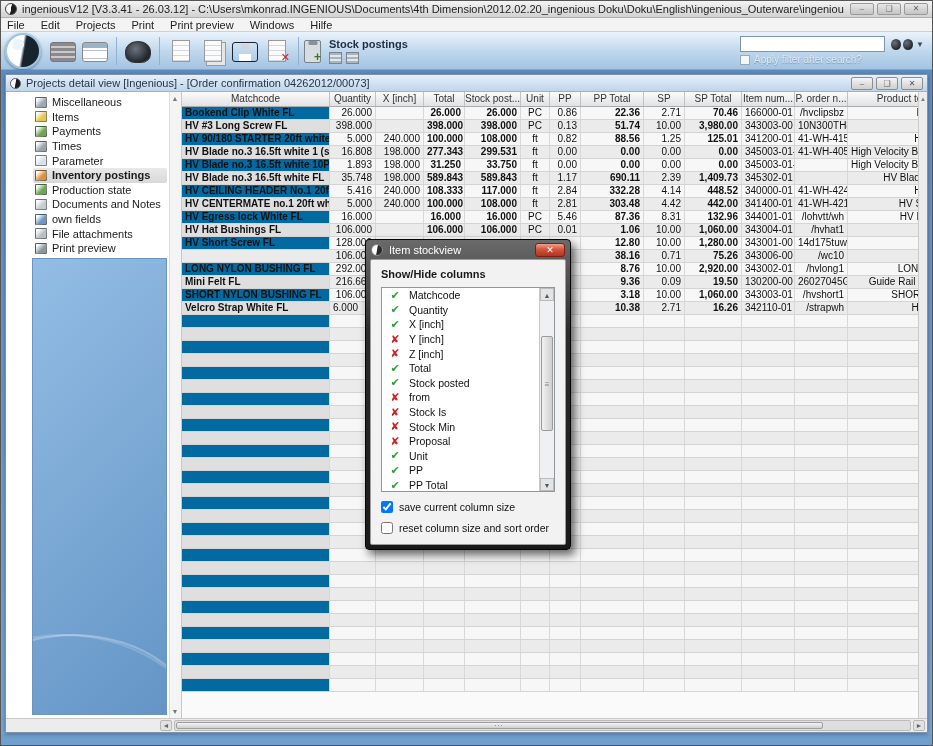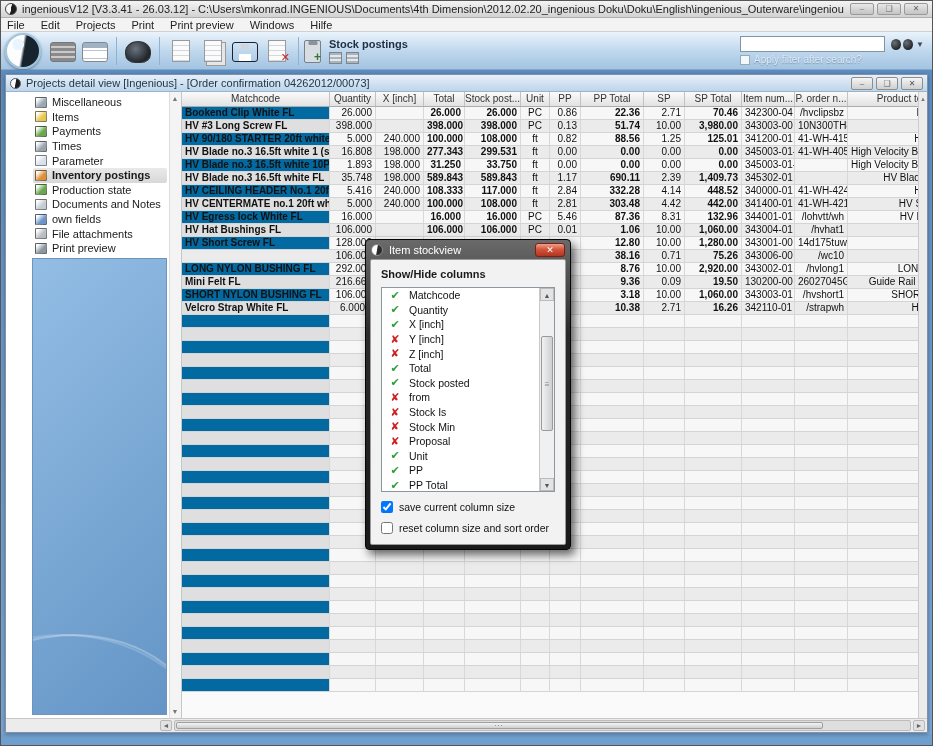--- a/index.html
+++ b/index.html
@@ -306,21 +306,21 @@
                 <div class="tcell mc b" style="width: 148px; text-align: left;">Bookend Clip White FL</div>
                 <div class="tcell" style="width: 46px; text-align: right;">26.000</div>
                 <div class="tcell" style="width: 48px; text-align: right;"></div>
                 <div class="tcell b" style="width: 41px; text-align: right;">26.000</div>
                 <div class="tcell b" style="width: 56px; text-align: right;">26.000</div>
                 <div class="tcell" style="width: 29px; text-align: center;">PC</div>
                 <div class="tcell" style="width: 31px; text-align: right;">0.86</div>
                 <div class="tcell b" style="width: 63px; text-align: right;">22.36</div>
                 <div class="tcell" style="width: 41px; text-align: right;">2.71</div>
                 <div class="tcell b" style="width: 57px; text-align: right;">70.46</div>
-                <div class="tcell" style="width: 53px; text-align: right;">342300-04</div>
+                <div class="tcell" style="width: 53px; text-align: right;">166000-01</div>
                 <div class="tcell" style="width: 53px; text-align: right;">/hvclipsbz</div>
                 <div class="tcell" style="width: 112px; text-align: right;">Bookend</div>
               </div>
               <div class="trow even">
                 <div class="tcell mc b" style="width: 148px; text-align: left;">HV #3 Long  Screw FL</div>
                 <div class="tcell" style="width: 46px; text-align: right;">398.000</div>
                 <div class="tcell" style="width: 48px; text-align: right;"></div>
                 <div class="tcell b" style="width: 41px; text-align: right;">398.000</div>
                 <div class="tcell b" style="width: 56px; text-align: right;">398.000</div>
                 <div class="tcell" style="width: 29px; text-align: center;">PC</div>
@@ -522,21 +522,21 @@
                 <div class="tcell" style="width: 31px; text-align: right;"></div>
                 <div class="tcell b" style="width: 63px; text-align: right;">3.18</div>
                 <div class="tcell" style="width: 41px; text-align: right;">10.00</div>
                 <div class="tcell b" style="width: 57px; text-align: right;">1,060.00</div>
                 <div class="tcell" style="width: 53px; text-align: right;">343003-01</div>
                 <div class="tcell" style="width: 53px; text-align: right;">/hvshort1</div>
                 <div class="tcell" style="width: 112px; text-align: right;">SHORT NYLO</div>
               </div>
               <div class="trow even">
                 <div class="tcell mc b" style="width: 148px; text-align: left;">Velcro Strap White FL</div>
-                <div class="tcell" style="width: 46px; text-align: center;">6.000</div>
+                <div class="tcell" style="width: 46px; text-align: left;">6.000</div>
                 <div class="tcell" style="width: 48px; text-align: right;"></div>
                 <div class="tcell b" style="width: 41px; text-align: right;"></div>
                 <div class="tcell b" style="width: 56px; text-align: right;"></div>
                 <div class="tcell" style="width: 29px; text-align: center;"></div>
                 <div class="tcell" style="width: 31px; text-align: right;"></div>
                 <div class="tcell b" style="width: 63px; text-align: right;">10.38</div>
                 <div class="tcell" style="width: 41px; text-align: right;">2.71</div>
                 <div class="tcell b" style="width: 57px; text-align: right;">16.26</div>
                 <div class="tcell" style="width: 53px; text-align: right;">342110-01</div>
                 <div class="tcell" style="width: 53px; text-align: right;">/strapwh</div>

